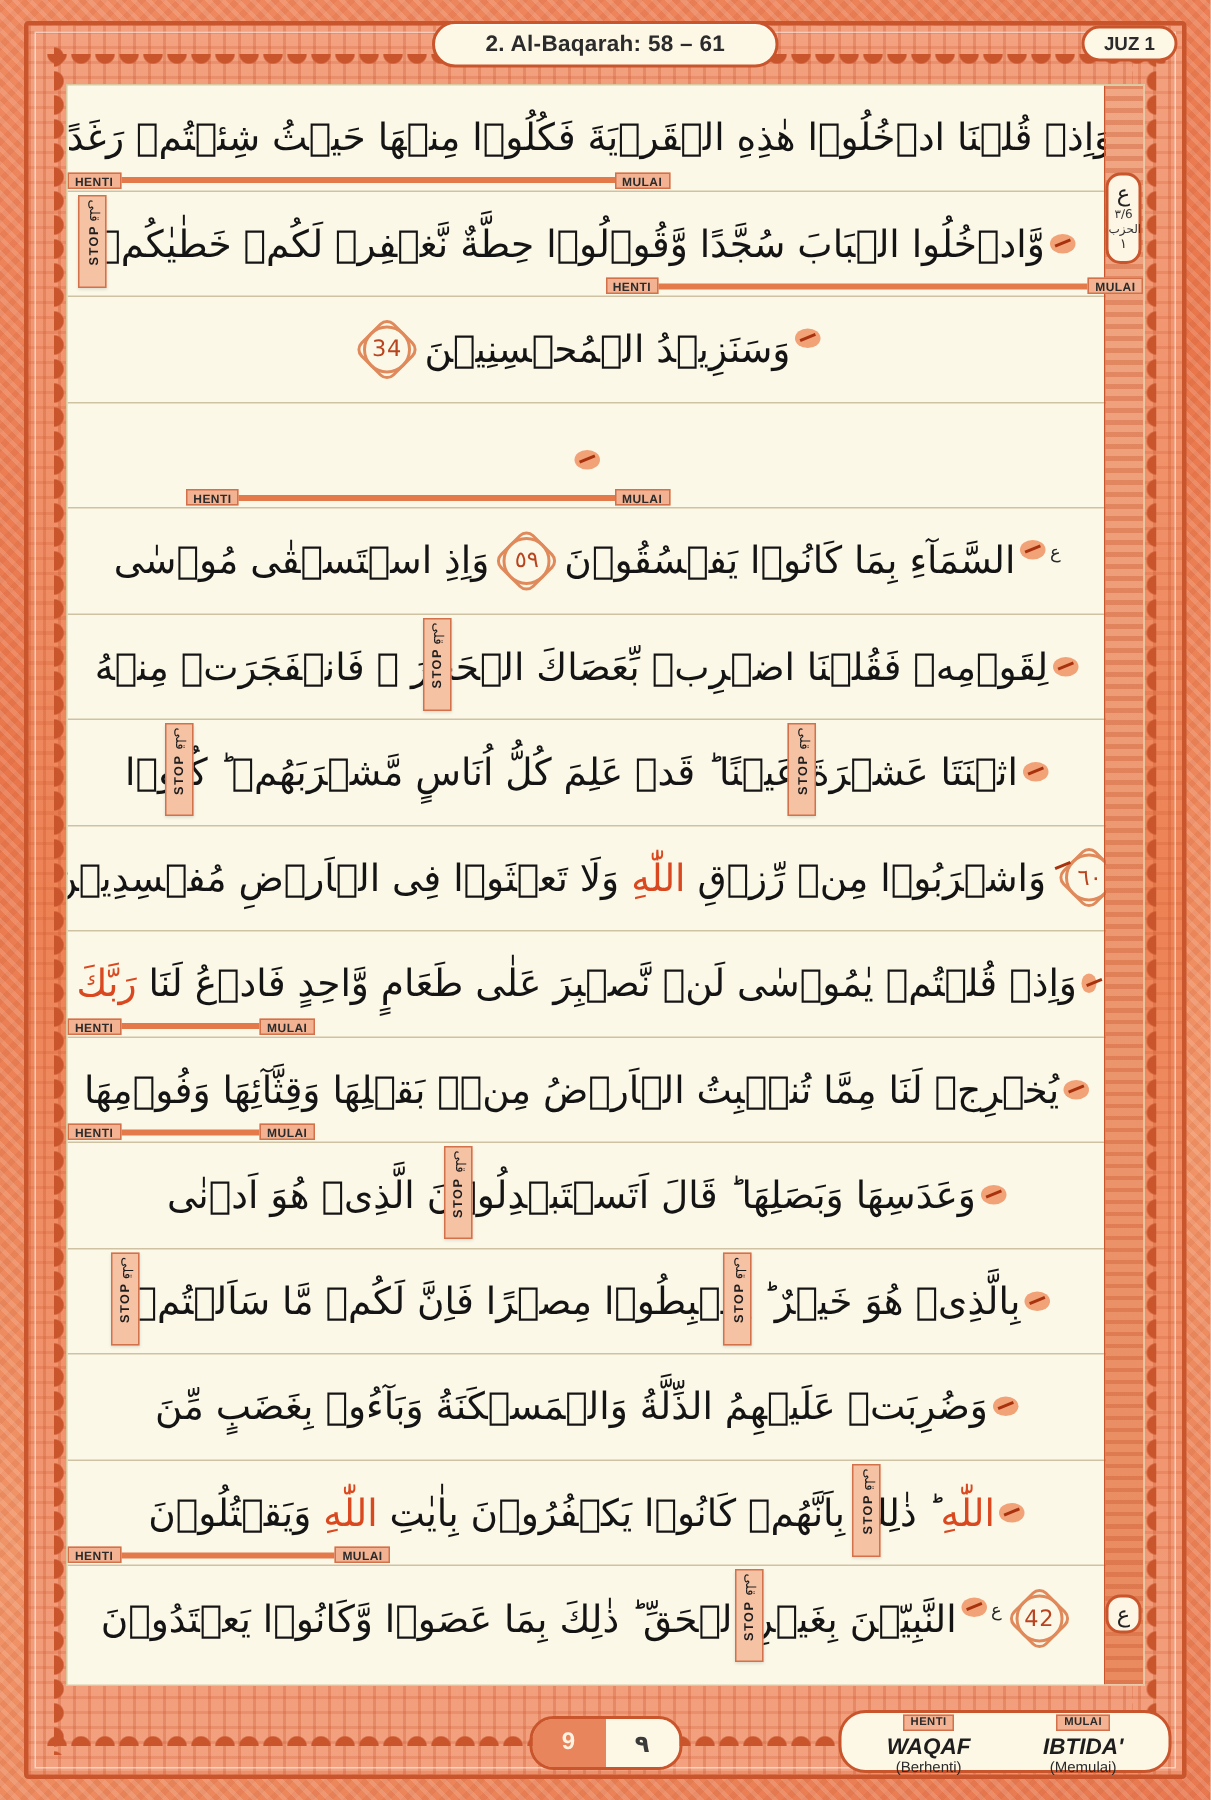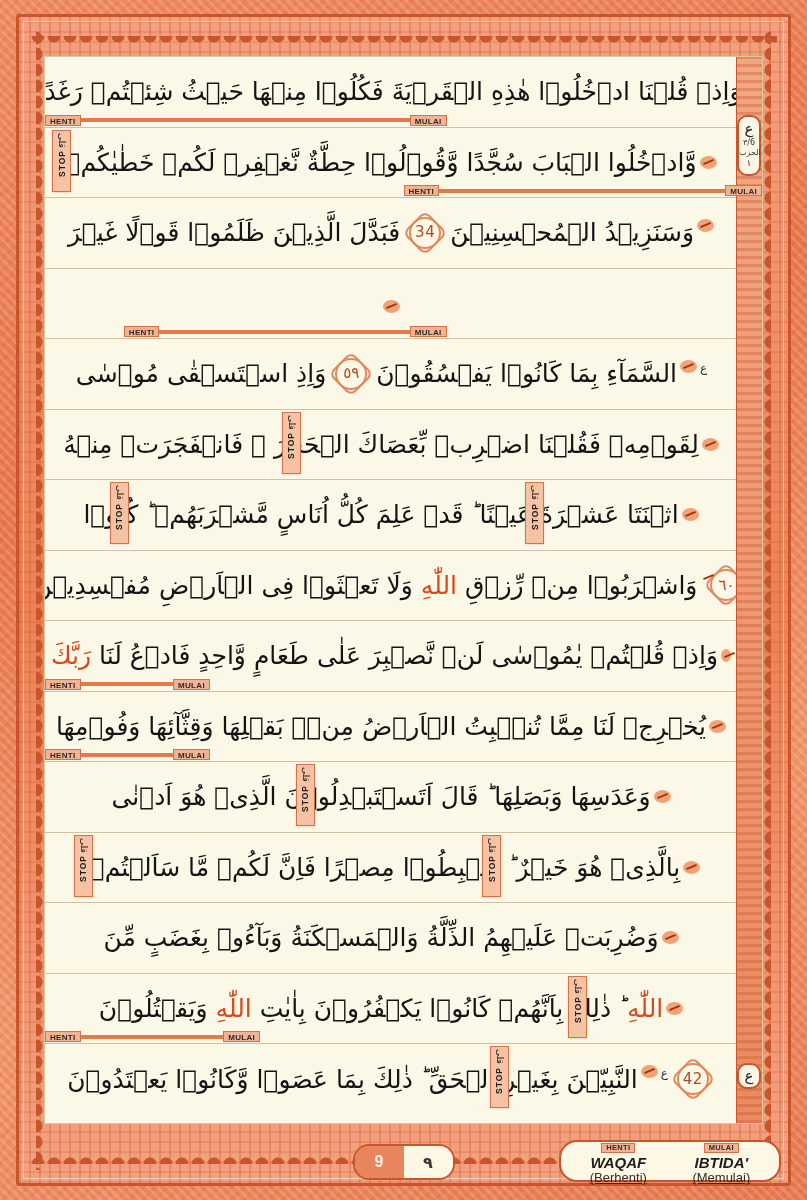--- a/index.html
+++ b/index.html
@@ -328,33 +328,37 @@
     font-size: 7.5px;
     font-weight: bold;
     color: #2b2b2b;
     background: #f3b392;
     border: 1px solid #d2714a;
     display: inline-block;
     padding: 0 4px;
     letter-spacing: .3px;
   }
   .legend-ar { font-size: 15px; font-weight: bold; font-style: italic; color: #1d1d1d; }
-  .legend-id { font-size: 13px; color: #2b2b2b; text-decoration: underline; }
+  .legend-id { font-size: 10px; color: #2b2b2b; }
 </style>
 </head>
 <body>
 
 <div class="page">
 
   <div class="frame-band"></div>
   <div class="scallop scallop-top"></div>
   <div class="scallop scallop-bottom"></div>
   <div class="scallop scallop-left"></div>
   <div class="scallop scallop-right"></div>
 
+  <div class="header">
+    <div class="surah-pill">2. Al-Baqarah: 58 – 61</div>
+    <div class="juz-pill">JUZ 1</div>
+  </div>
 
   <div class="text-area">
     <div class="lines" id="lines-root">
         <div class="line" id="line-1">
           <div class="aya-text">
             <span class="waqf-dot"></span>
             <span>وَاِذۡ قُلۡنَا ادۡخُلُوۡا هٰذِهِ الۡقَرۡيَةَ فَكُلُوۡا مِنۡهَا حَيۡثُ شِئۡتُمۡ رَغَدًا</span>
           </div>
           <div class="hm-bar" style="left: 0%; width: 56%;">
             <div class="hm-tag">HENTI</div>
@@ -377,21 +381,20 @@
             <div class="hm-tag">MULAI</div>
           </div>
         </div>
         <div class="line" id="line-3">
           <div class="aya-text">
             <span class="waqf-dot"></span>
             <span>وَسَنَزِيۡدُ الۡمُحۡسِنِيۡنَ</span>
             <span class="rosette">
               <span>34</span>
             </span>
-            <span>فَبَدَّلَ الَّذِيۡنَ ظَلَمُوۡا قَوۡلًا غَيۡرَ</span>
           </div>
         </div>
         <div class="line" id="line-4">
           <div class="aya-text">
             <span class="waqf-dot"></span>
           </div>
           <div class="hm-bar" style="left: 11%; width: 45%;">
             <div class="hm-tag">HENTI</div>
             <div class="hm-rule"></div>
             <div class="hm-tag">MULAI</div>

